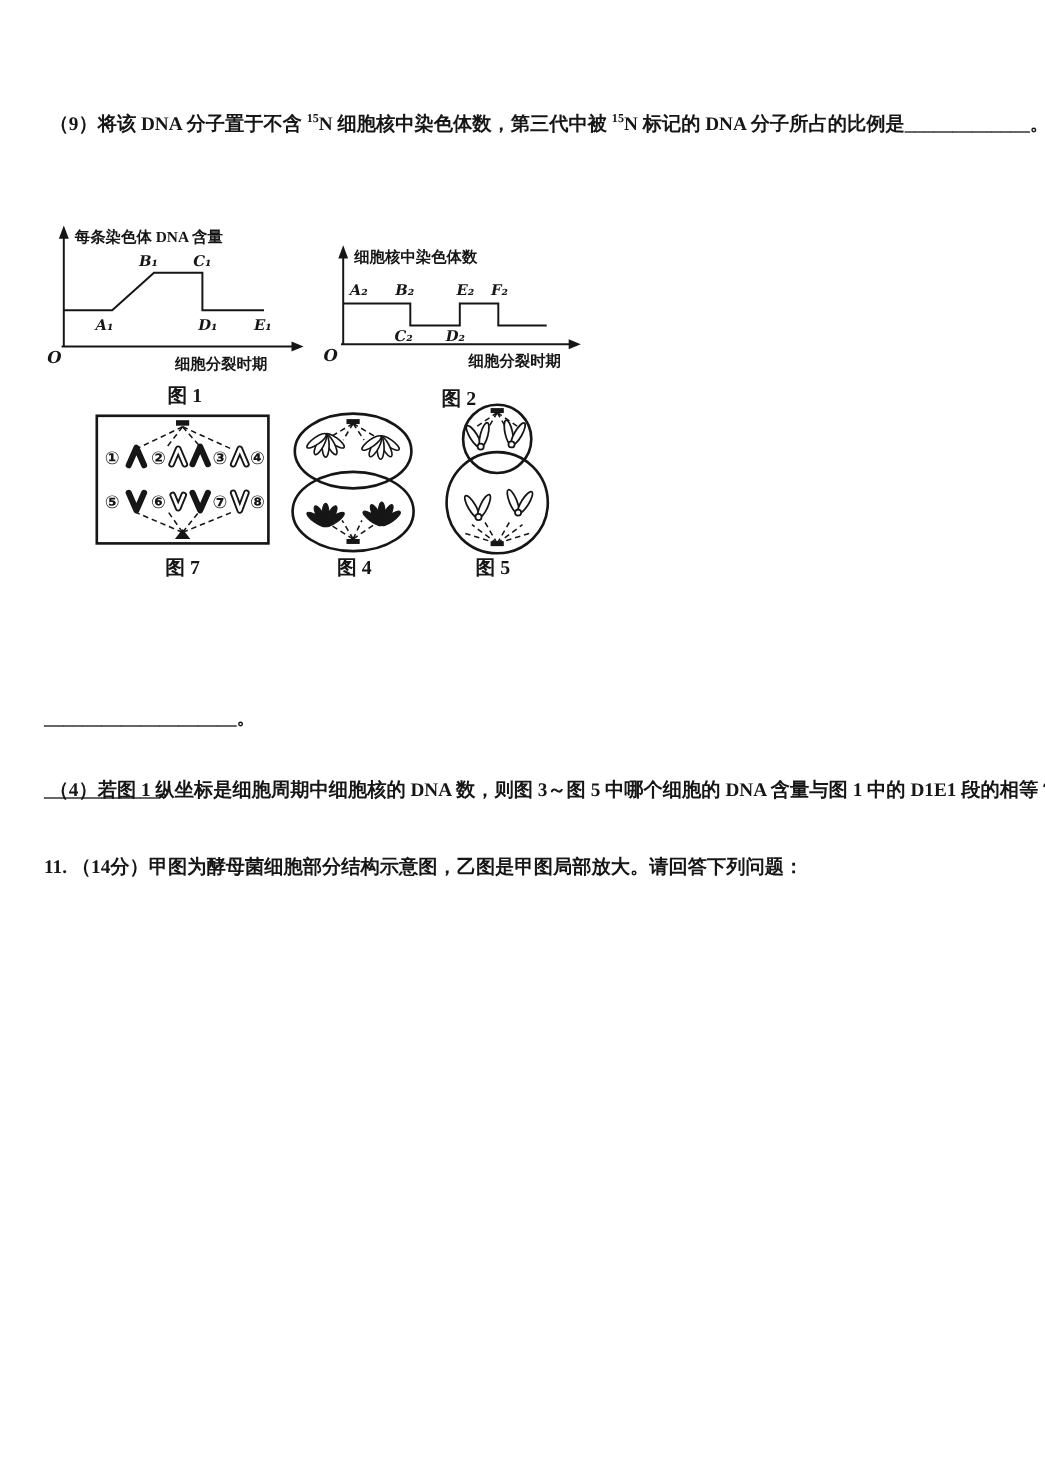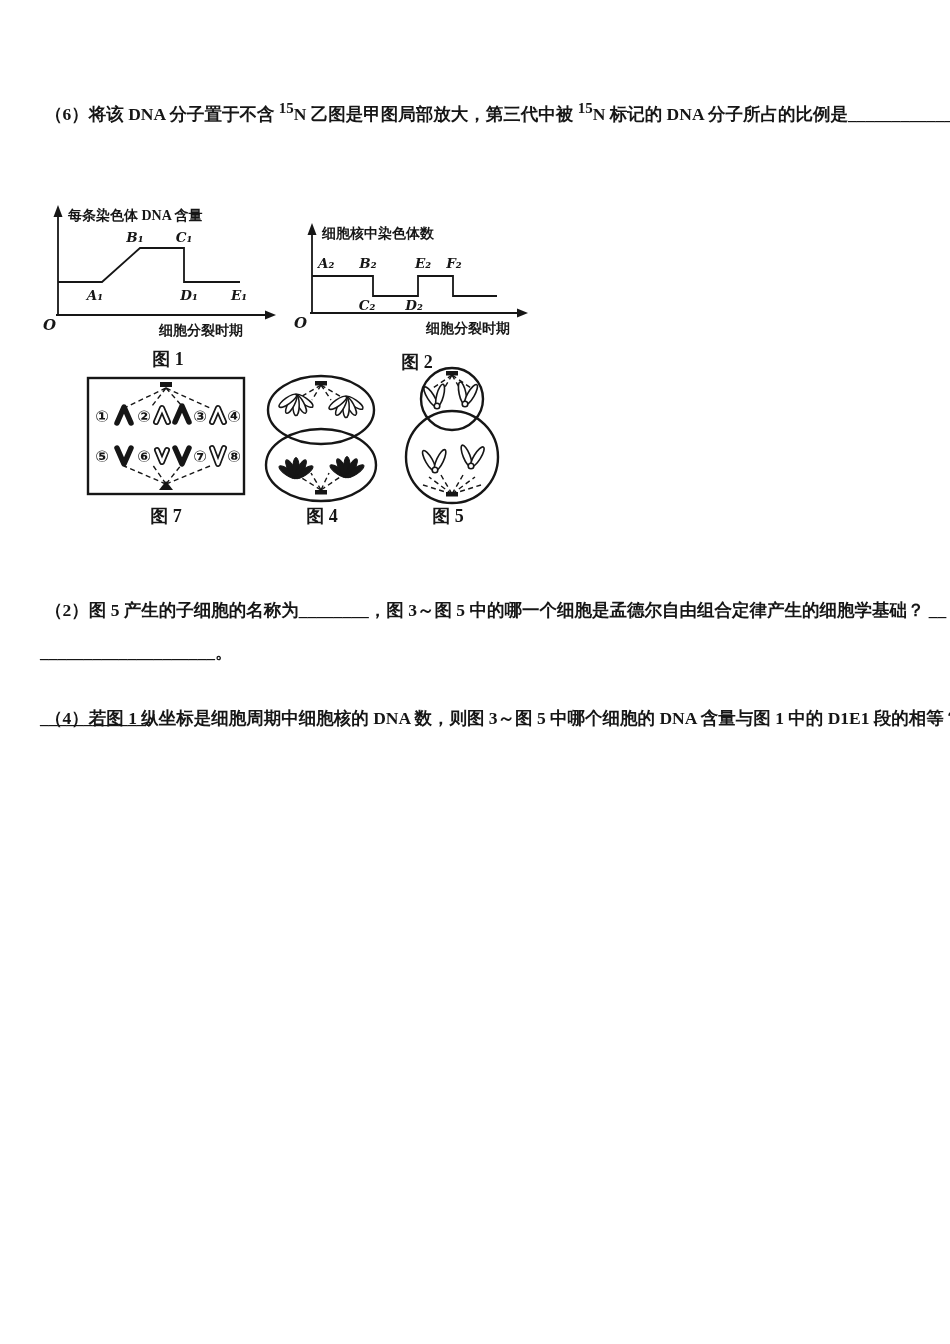--- a/index.html
+++ b/index.html
@@ -1,19 +1,19 @@
 <!DOCTYPE html>
 <html><head>
 <meta charset="utf-8">
 <style>
   html,body{margin:0;padding:0;background:#e8e8e8;}
   .page{position:relative;width:950px;height:1344px;background:#ffffff;overflow:hidden;
         font-family:"Liberation Serif","DejaVu Serif",serif;font-weight:bold;color:#161616;}
   .t{position:absolute;margin:0;font-size:17.5px;line-height:23px;white-space:nowrap;}
-  .t sup{font-size:15px;vertical-align:super;letter-spacing:0;}
+  .t sup{font-size:11px;vertical-align:super;letter-spacing:0;}
   .cap{position:absolute;width:80px;text-align:center;font-size:18px;white-space:nowrap;}
   .fig{position:absolute;}
   svg text{fill:#161616;}
   .cjk{font-family:"Liberation Serif","DejaVu Serif",serif;font-weight:bold;font-size:14px;}
   .pt{font-family:"DejaVu Serif",serif;font-style:italic;font-weight:bold;font-size:13.5px;}
   .num{font-family:"DejaVu Sans",sans-serif;font-weight:bold;font-size:16px;}
   .axis{stroke:#161616;stroke-width:1.8;fill:none;}
   .curve{stroke:#161616;stroke-width:1.8;fill:none;}
   .spindle{stroke:#161616;stroke-width:1.4;stroke-dasharray:5 3.5;fill:none;}
   .cellwall{fill:none;stroke:#161616;}
@@ -23,21 +23,21 @@
   .petalW{fill:#ffffff;stroke:#161616;stroke-width:1.5;}
   .petalB{fill:#161616;stroke:#161616;stroke-width:1;}
   .armW{fill:#ffffff;stroke:#161616;stroke-width:1.6;}
   .pole{fill:#161616;}
 </style>
 </head>
 <body>
 
 <div class="page">
 
-  <p class="t" style="left:45px;top:97px"><span>（6）将该 DNA 分子置于不含 </span><sup>15</sup><span>N 乙图是甲图局部放大，第三代中被 </span><sup>15</sup><span>N 标记的 DNA 分子所占的比例是_____________。</span></p>
+  <p class="t" style="left:45px;top:97px"><span>（9）将该 DNA 分子置于不含 </span><sup>15</sup><span>N 细胞核中染色体数，第三代中被 </span><sup>15</sup><span>N 标记的 DNA 分子所占的比例是_____________。</span></p>
 
 
   <svg class="fig" style="left:38px;top:198px" width="240" height="150" viewBox="0 0 240 150">
     <line class="axis" x1="20" y1="117" x2="20" y2="16"></line>
     <polygon points="20,7 15.5,19 24.5,19" fill="#161616"></polygon>
     <line class="axis" x1="18" y1="117" x2="229" y2="117"></line>
     <polygon points="238,117 227,112.5 227,121.5" fill="#161616"></polygon>
     <path class="curve" d="M 20,84 H 64 L 102,50 H 146 V 84 H 202"></path>
     <text class="cjk" x="30" y="22">每条染色体 DNA 含量</text>
     <text class="pt" x="57" y="102" text-anchor="middle">A₁</text>
@@ -190,19 +190,19 @@
       <line x1="59" y1="129" x2="36" y2="112"></line>
         <line x1="59" y1="129" x2="48" y2="110"></line>
       <line x1="59" y1="129" x2="70" y2="110"></line>
         <line x1="59" y1="129" x2="82" y2="112"></line>
       <line x1="59" y1="129" x2="30" y2="120"></line>
         <line x1="59" y1="129" x2="88" y2="120"></line>
     </g>
   </svg>
   <div class="cap" style="left:408px;top:504px">图 5</div>
 
-  <p class="t" style="left:45px;top:599px">（2）图 5 产生的子细胞的名称为________，图 3～图 5 中的哪一个细胞是孟德尔自由组合定律产生的细胞学基础？ __</p>
   <p class="t" style="left:40px;top:641px">____________________。</p>
   <p class="t" style="left:45px;top:707px">（4）若图 1 纵坐标是细胞周期中细胞核的 DNA 数，则图 3～图 5 中哪个细胞的 DNA 含量与图 1 中的 D1E1 段的相等？</p>
   <p class="t" style="left:40px;top:707px">____________。</p>
 
+  <p class="t" style="left:40px;top:777px">11. （14分）甲图为酵母菌细胞部分结构示意图，乙图是甲图局部放大。请回答下列问题：</p>
 
 </div>
 
 </body></html>

